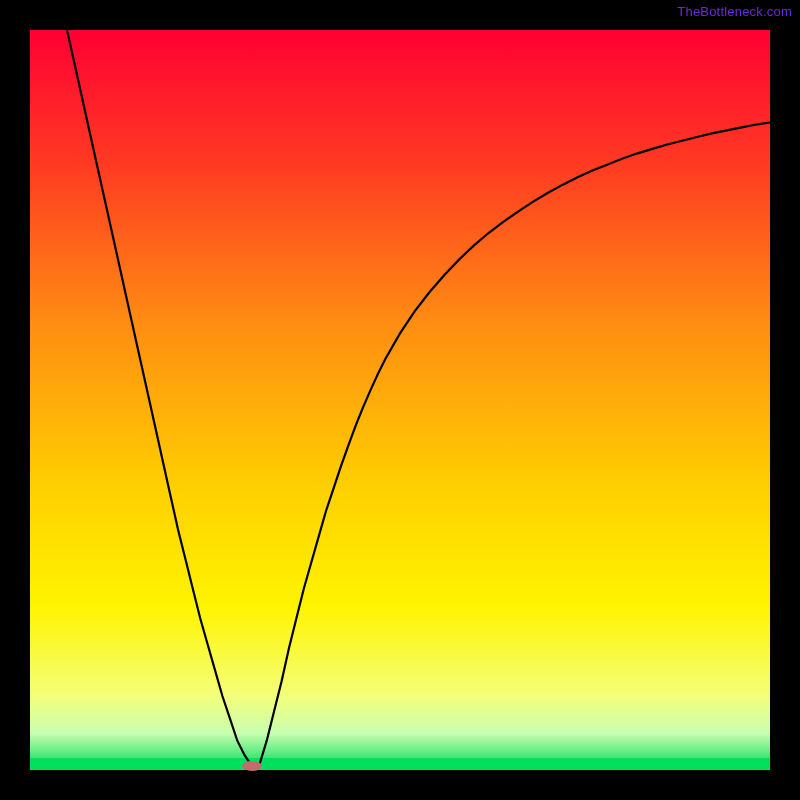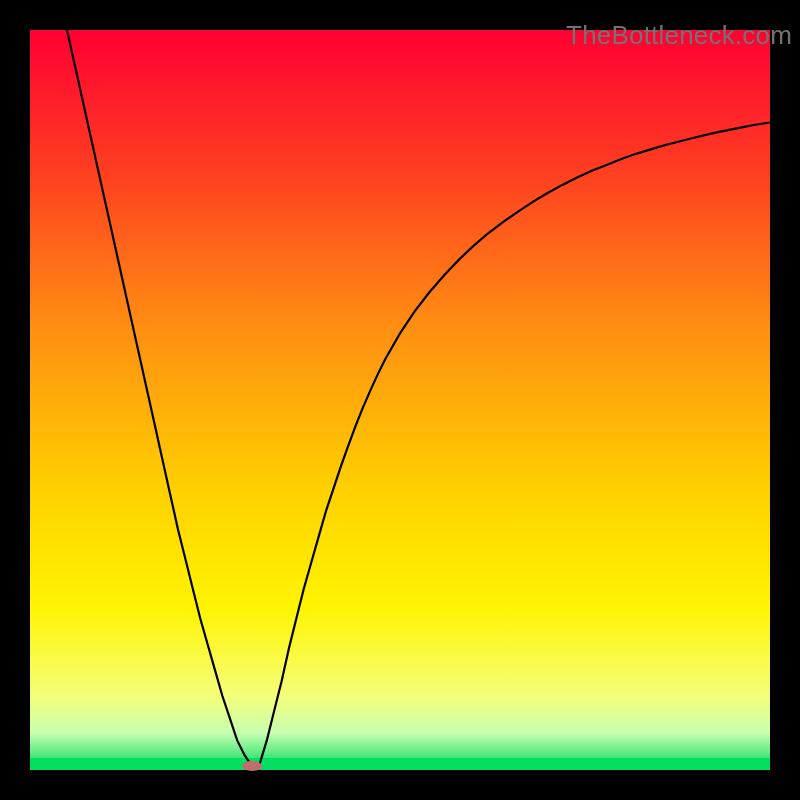--- a/index.html
+++ b/index.html
@@ -14,26 +14,25 @@
   .chart-wrap {
     width: 800px;
     height: 800px;
     position: relative;
   }
   svg { display: block; }
   .watermark {
     position: absolute;
     top: 4px;
     right: 8px;
-    font-size: 26px;
-    color: #737373;
+    font-size: 13px;
+    color: #6d28d9;
     font-weight: 400;
     letter-spacing: 0.2px;
     user-select: none;
-    margin-top: 16px;
   }
 </style>
 </head>
 <body>
 
 <div class="chart-wrap">
   <div class="watermark">TheBottleneck.com</div>
   <svg viewBox="0 0 800 800" width="800" height="800">
     <defs>
       <linearGradient id="bg-grad" x1="0" y1="0" x2="0" y2="1">

